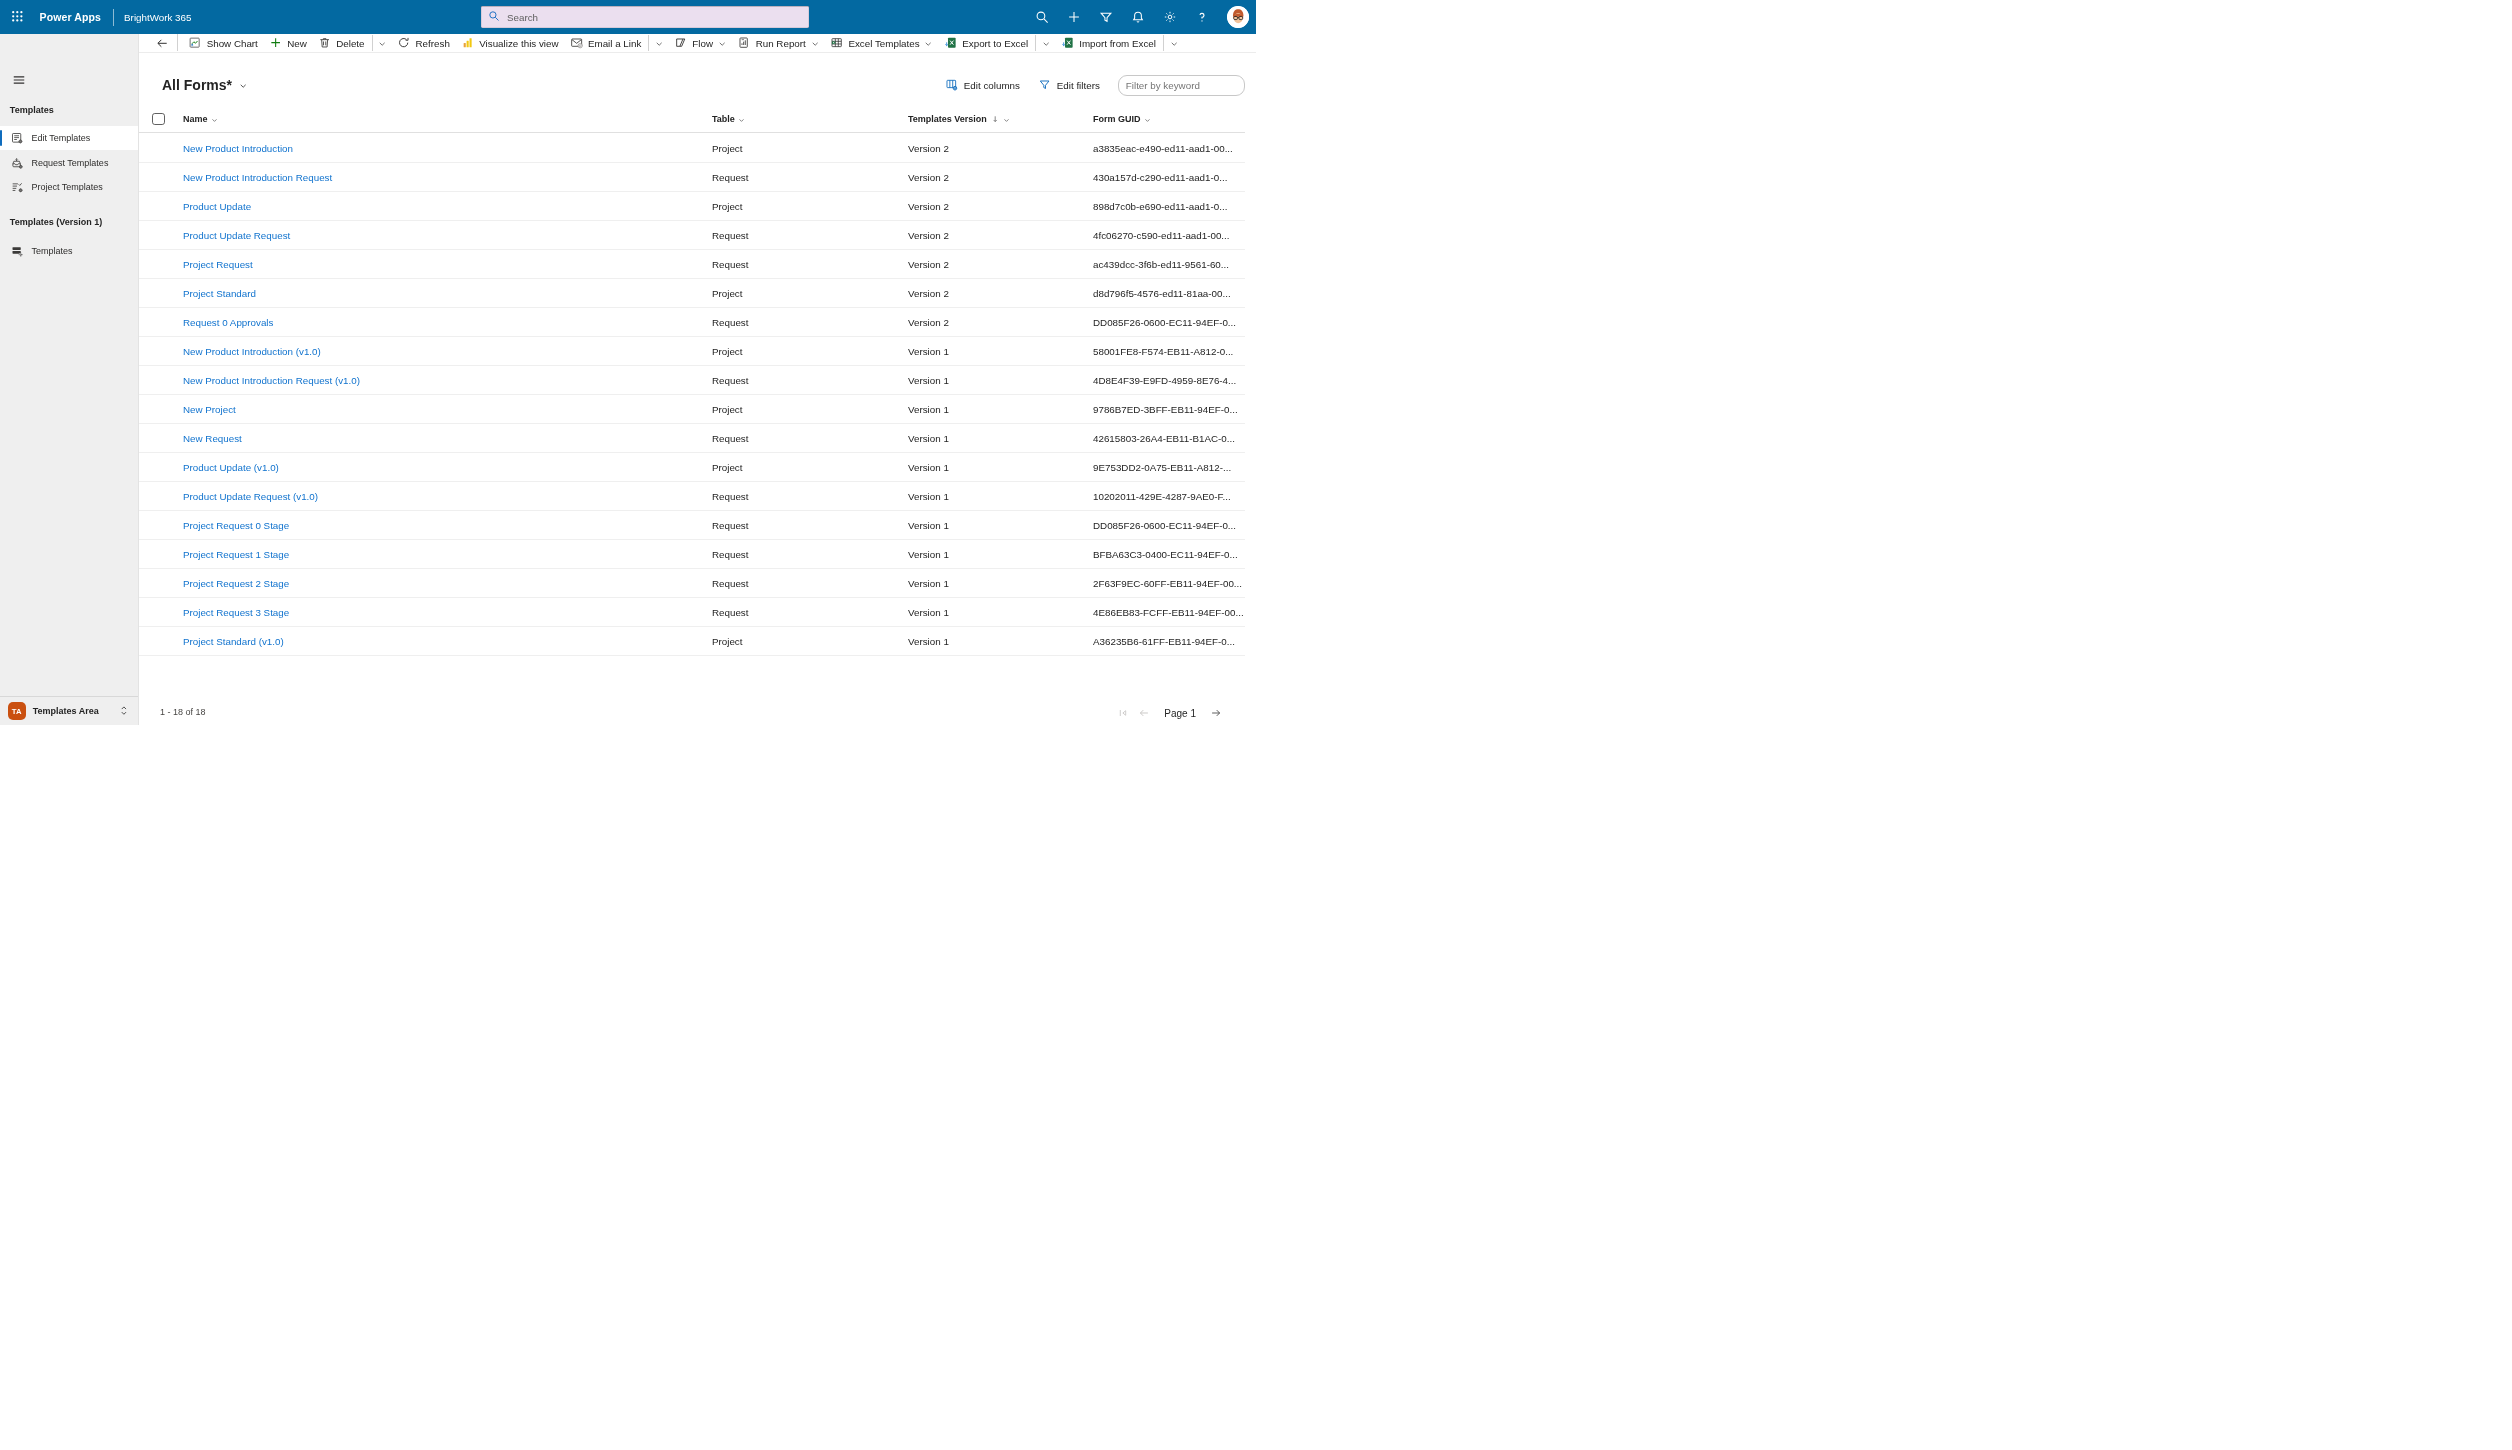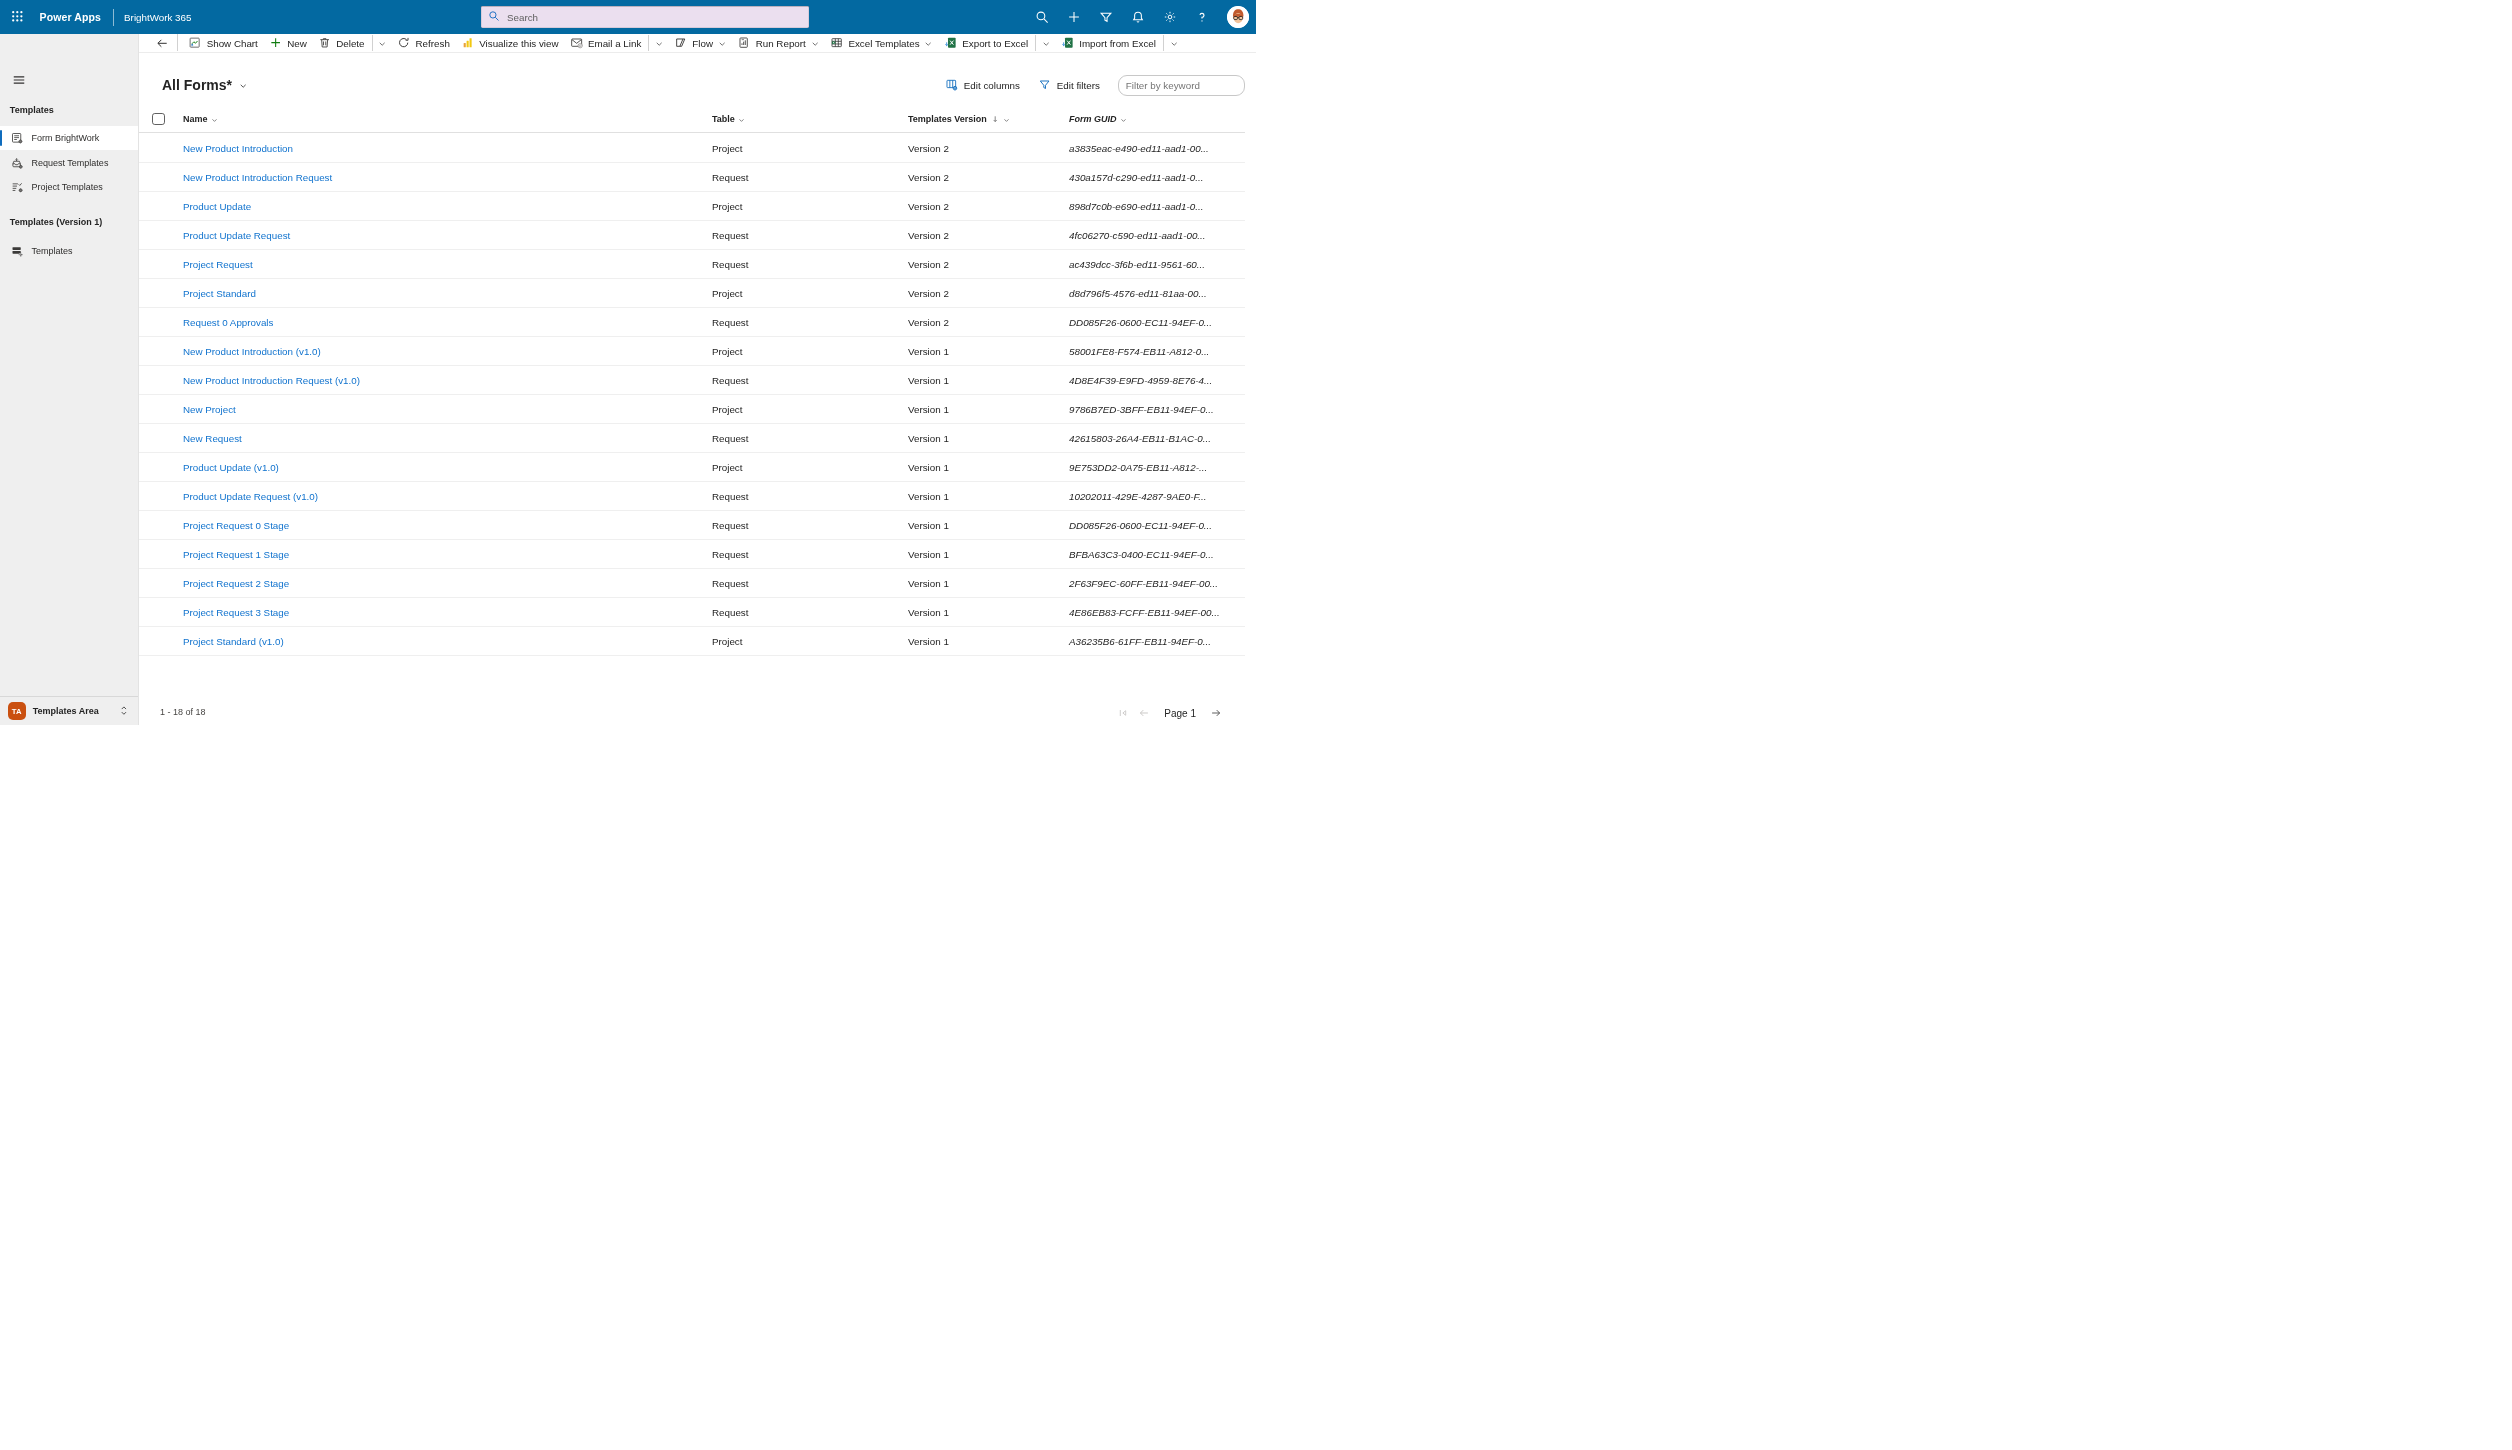--- a/index.html
+++ b/index.html
@@ -89,21 +89,21 @@
     font-weight:700; color:#242424; cursor:pointer; }
   .gh-chev { width:7px; height:7px; margin-left:3.5px; color:#616161; }
   .gh-chev svg { width:100%; height:100%; }
   .gh-sort { width:8.4px; height:8.4px; margin-left:4.2px; color:#424242; }
   .gh-sort svg { width:100%; height:100%; }
   .checkbox { width:12.6px; height:12.6px; border:1.1px solid #616161; border-radius:2.8px; background:#fff; cursor:pointer; }
   .gh-check { position:absolute; left:13.3px; top:7.7px; }
   .c-name   { left:44px; }
   .c-table  { left:573px; }
   .c-version{ left:769px; }
-  .c-guid   { left:930px;font-style:italic; }
+  .c-guid   { left:954px; }
   .grid-body { position:absolute; top:100px; left:0; right:11.2px; }
   .g-row { position:relative; height:29px; border-bottom:0.7px solid #EFEFEF; }
   .g-cell { position:absolute; top:0; height:29px; display:flex; align-items:center; font-size:9.8px; color:#242424; }
   .g-link { color:#1173CE; text-decoration:none; cursor:pointer; }
 
   
   .record-count { position:absolute; left:21px; bottom:8.4px; font-size:9px; color:#484644; }
   .pager { position:absolute; right:34px; bottom:5.6px; display:flex; align-items:center; gap:9.8px; }
   .pg-ico { width:12px; height:12px; cursor:pointer; }
   .pg-ico svg { width:100%; height:100%; }
@@ -190,21 +190,21 @@
         <div class="sb-group-label">Templates</div>
         <div class="sb-item sel">
           <span class="sb-bar"></span>
           <span class="sb-ico"><svg viewBox="0 0 16 16" fill="none" stroke="currentColor" stroke-width="1.1">
               <rect x="2" y="2" width="11" height="11.5" rx="1"></rect>
               <path d="M4.3 5h6.4M4.3 7.5h6.4M4.3 10h3.5"></path>
               <circle cx="12.6" cy="12.6" r="1.9" fill="#fff"></circle>
               <circle cx="12.6" cy="12.6" r="0.9"></circle>
               <path d="M12.6 10.4v.7M12.6 14.8v-.7M10.4 12.6h.7M14.8 12.6h-.7"></path>
             </svg></span>
-          <span class="sb-label">Form BrightWork</span>
+          <span class="sb-label">Edit Templates</span>
         </div>
         <div class="sb-item">
           <span class="sb-bar"></span>
           <span class="sb-ico"><svg viewBox="0 0 16 16" fill="none" stroke="currentColor" stroke-width="1.1">
               <path d="M2.5 9l1.3-3.3h7.4L12.5 9v2.8a1.2 1.2 0 0 1-1.2 1.2H3.7a1.2 1.2 0 0 1-1.2-1.2z"></path>
               <path d="M2.5 9h2.8l.9 1.3h2.6L9.7 9h2.8"></path>
               <path d="M7.5 1.6v3.2M7.5 4.8L6.1 3.4M7.5 4.8l1.4-1.4"></path>
               <circle cx="13" cy="13" r="1.8" fill="#EFEFEF"></circle>
               <circle cx="13" cy="13" r="0.85"></circle>
               <path d="M13 10.9v.6M13 15.1v-.6M10.9 13h.6M15.1 13h-.6"></path>

